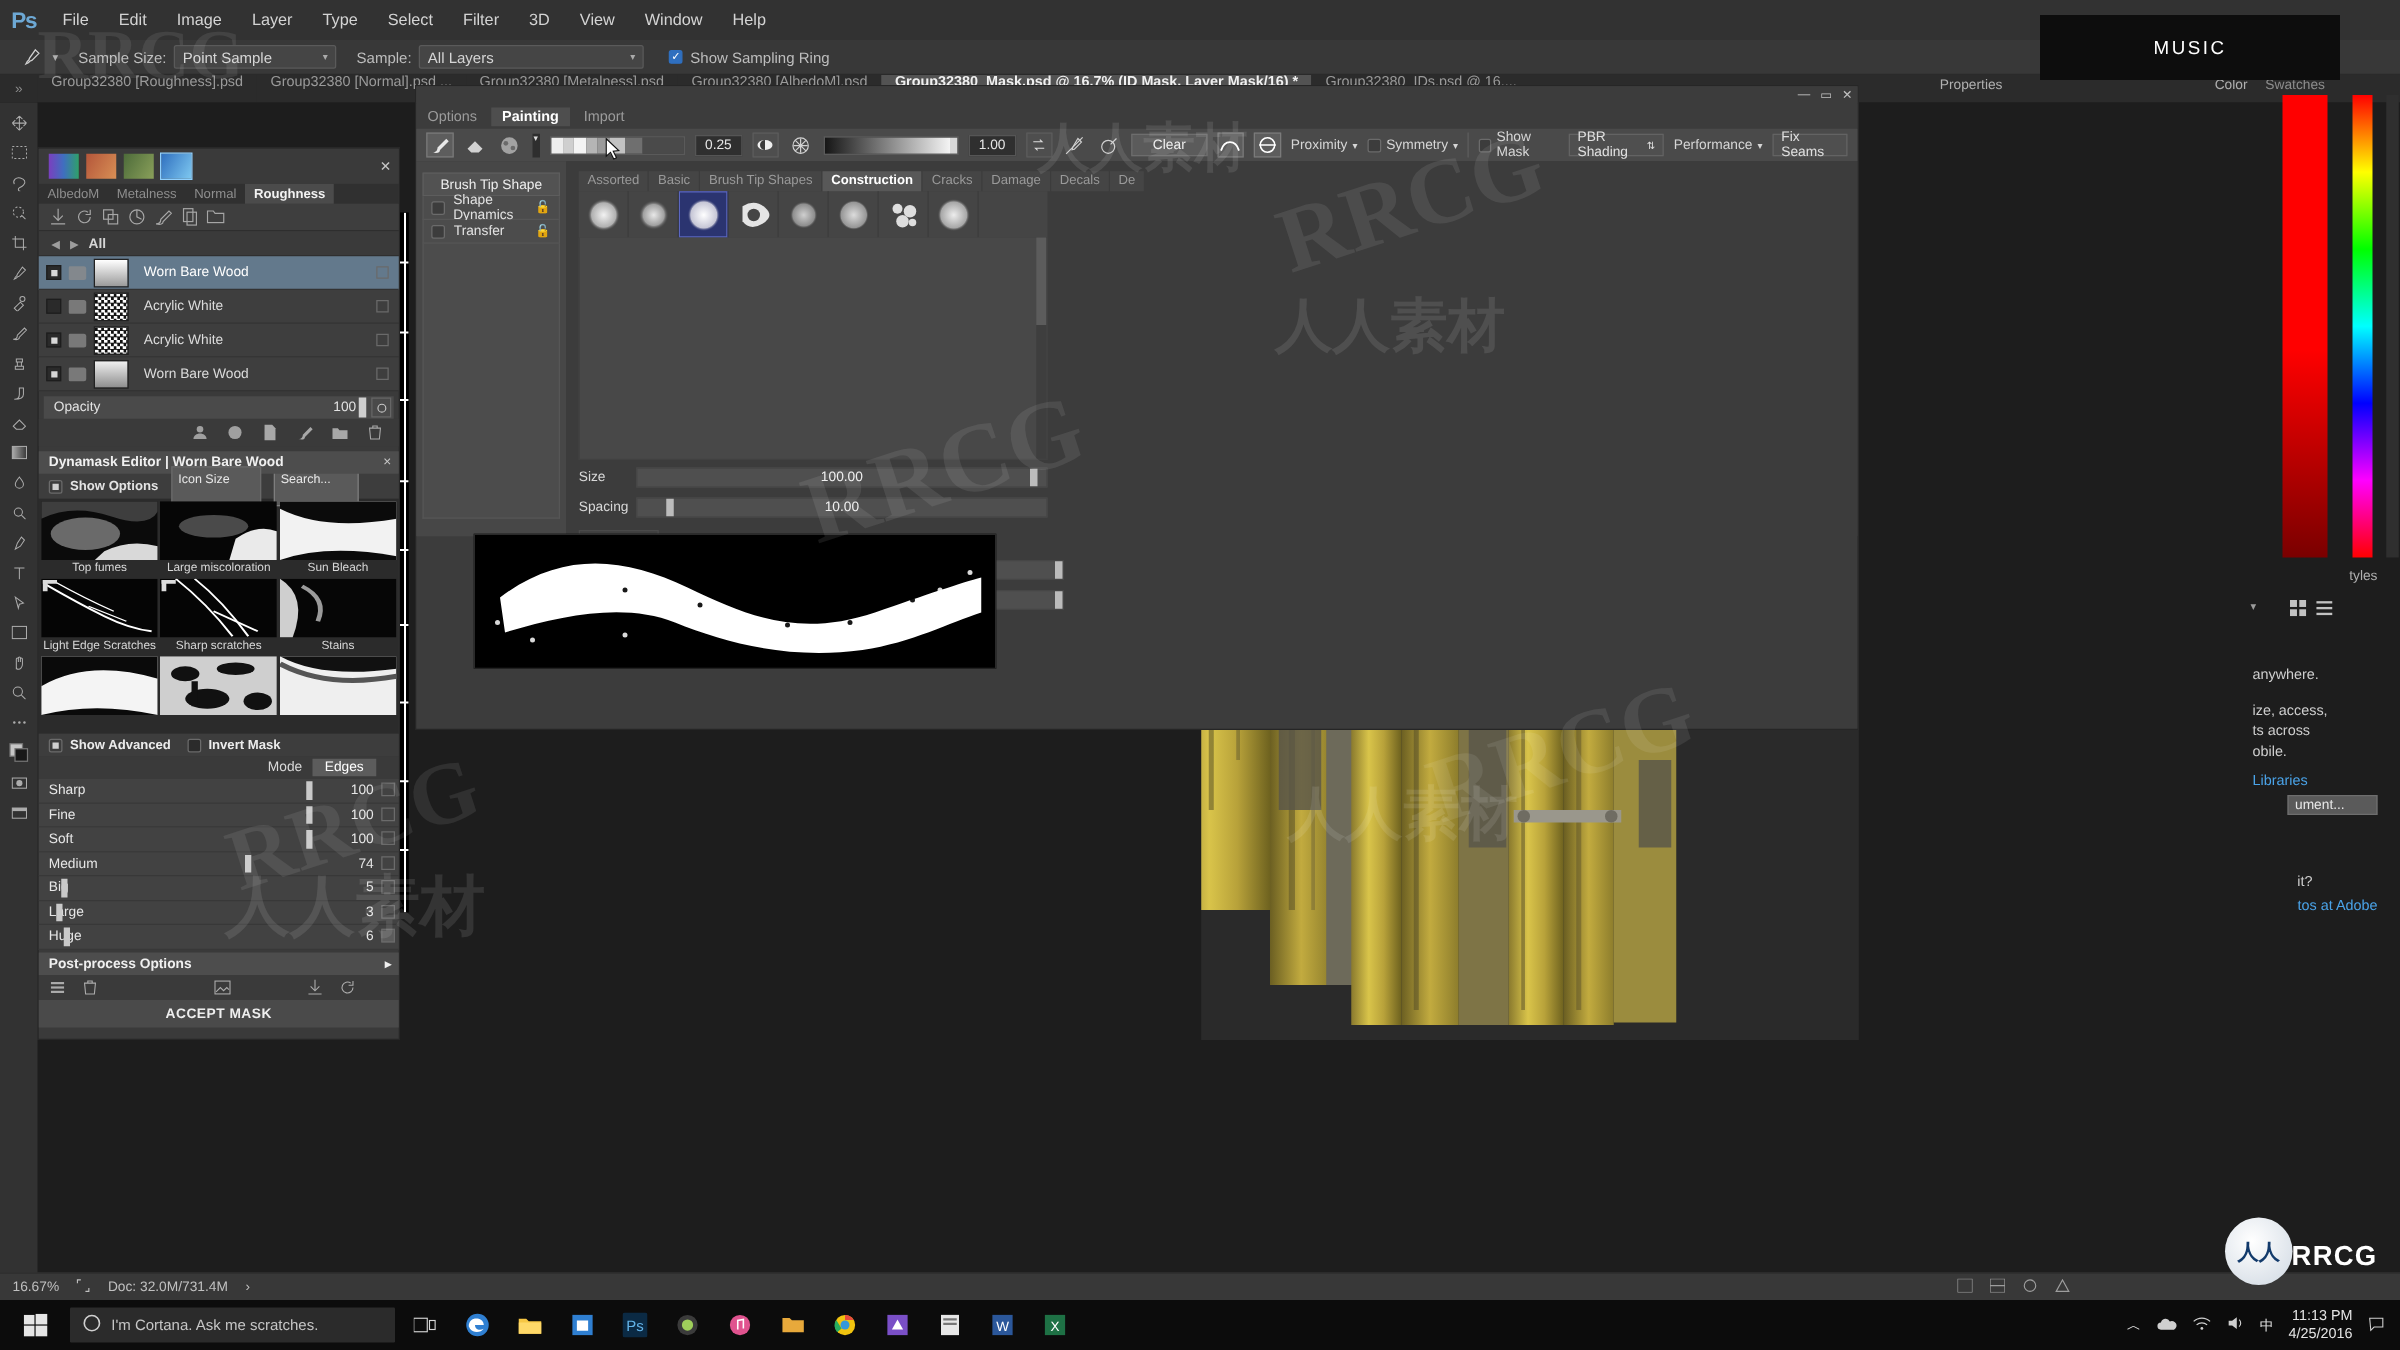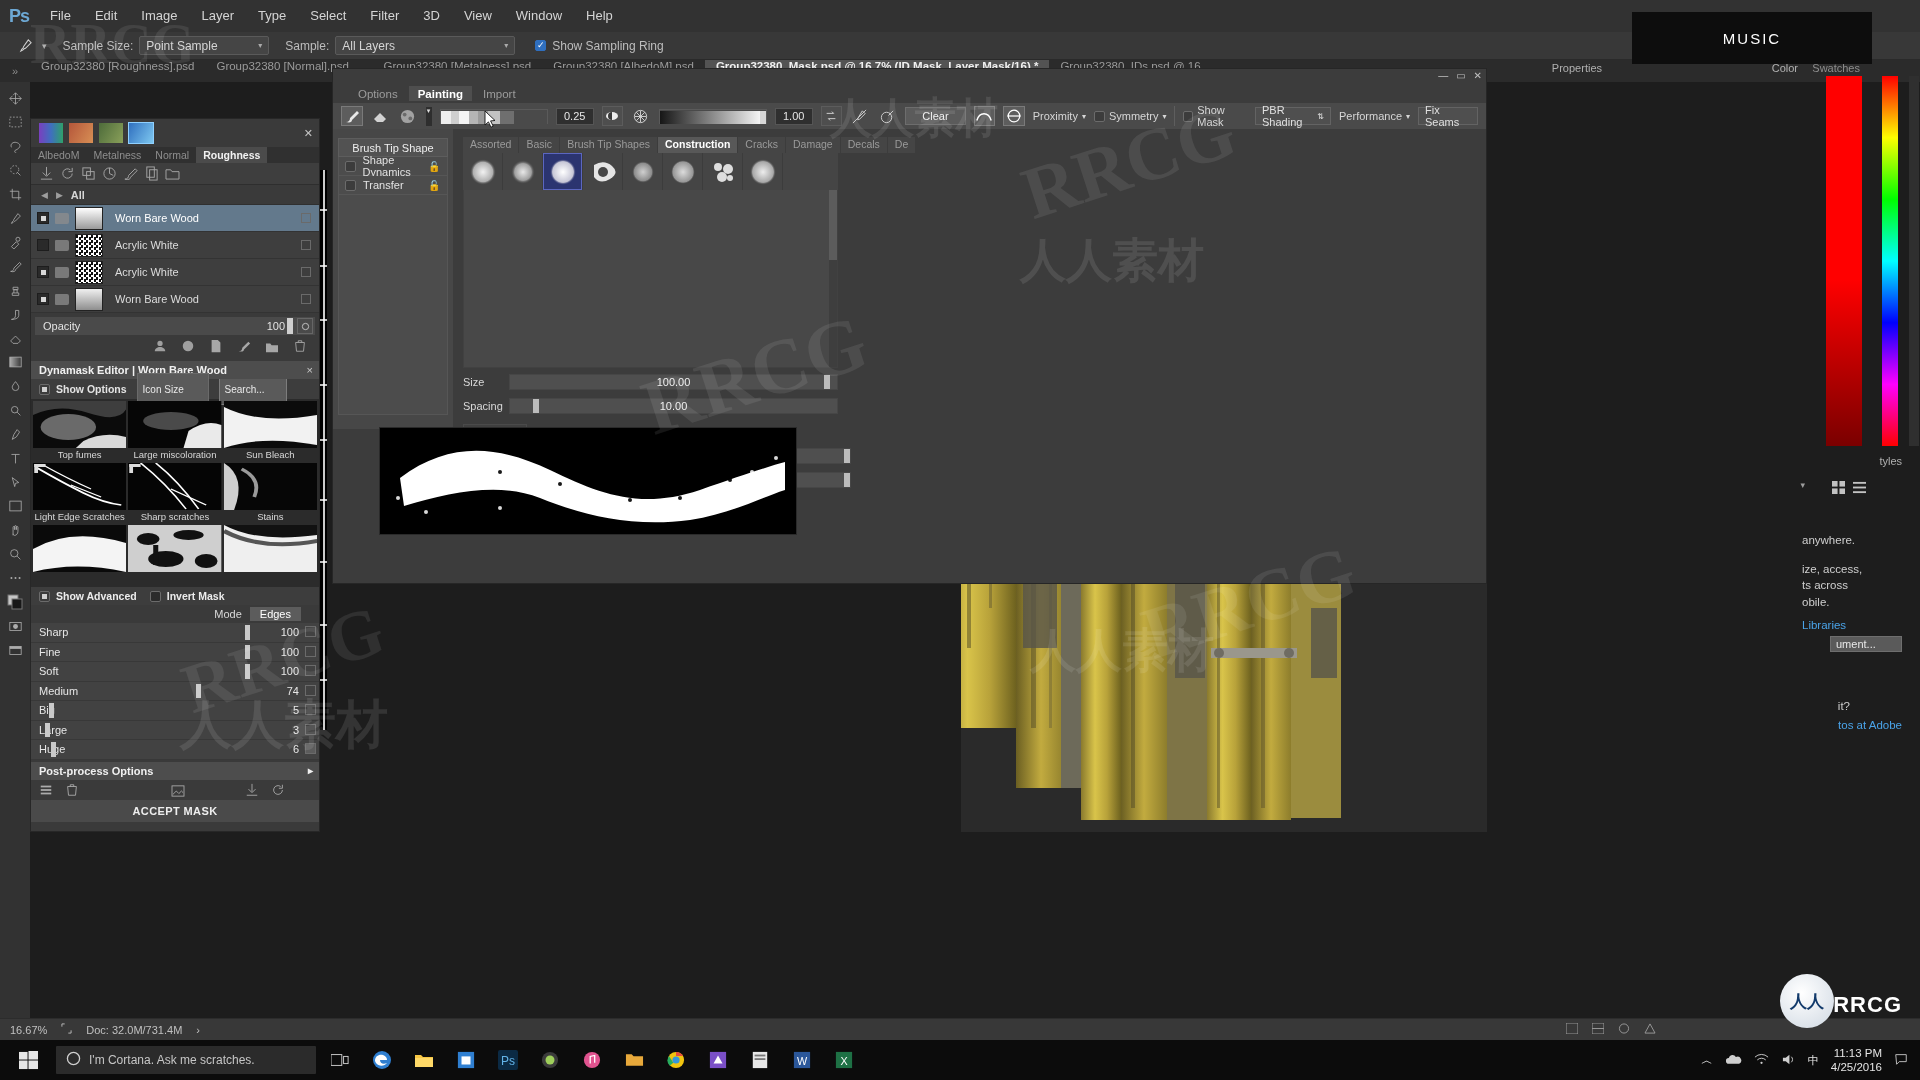--- a/index.html
+++ b/index.html
@@ -96,21 +96,21 @@
   .btn-row .gi { width:14px; height:14px; opacity:.8; }
 
   .sect-head { height:18px; display:flex; align-items:center; background:#4d4d4d;
     font-size:11px; font-weight:bold; color:#f0f0f0; padding-left:8px; position:relative;
     margin-top:4px; }
   .sect-head .cx { position:absolute; right:6px; font-size:11px; color:#c9c9c9; font-weight:normal;}
 
   .browser-row { height:20px; display:flex; align-items:center; gap:10px; padding:0 8px;
     background:#3d3d3d; font-size:10.5px; color:#e3e3e3; }
   .mini-field { background:#5a5a5a; border:1px solid #6a6a6a; height:14px; font-size:10px;
-    display:flex; align-items:center; padding:15px 5px; color:#e8e8e8; }
+    display:flex; align-items:flex-end; padding:15px 5px; color:#e8e8e8; }
 
   .tgrid { display:grid; grid-template-columns:repeat(3,1fr); gap:2px; padding:2px;
     background:#2b2b2b;}
   .tcell { position:relative; }
   .tcell .tim { width:100%; height:47px; display:block; }
   .tcell .tlab { font-size:9.5px; color:#d8d8d8; text-align:center; height:13px; line-height:13px;
     white-space:nowrap; overflow:hidden; }
 
   .adv-row { height:18px; display:flex; align-items:center; gap:7px; padding:0 8px;
     background:#3d3d3d; font-size:10.5px; color:#ececec; font-weight:bold;}
@@ -136,21 +136,21 @@
   .pp-row .gi { width:14px;height:14px; opacity:.8;}
   .accept { height:22px; background:#4a4a4a; display:flex; align-items:center;
     justify-content:center; font-size:11px; font-weight:bold; color:#eee; letter-spacing:.4px;}
 
   
   .bpanel { position:absolute; left:332px; top:68px; width:1155px; height:516px;
     background:#3c3c3c; border:1px solid #262626; }
   .bp-titlebar { height:14px; background:#3c3c3c; position:relative; }
   .bp-titlebar .wbtns { position:absolute; right:4px; top:1px; display:flex; gap:8px;
     font-size:10px; color:#c0c0c0; }
-  .bp-tabs { height:20px; display:flex; align-items:center; gap:2px; padding-left:16px;
+  .bp-tabs { height:20px; display:flex; align-items:center; gap:2px; padding-left:0;
     background:#3c3c3c; }
   .bp-tabs .bt { font-size:11.5px; color:#9c9c9c; padding:2px 9px 1px 9px; }
   .bp-tabs .bt.active { background:#4e4e4e; color:#fff; font-weight:bold; }
 
   .bp-toolbar { height:26px; background:#4a4a4a; display:flex; align-items:center;
     gap:8px; padding:0 8px; }
   .sqbtn { width:24px; height:20px; background:#4e4e4e; border:1px solid #5c5c5c;
     display:flex; align-items:center; justify-content:center; }
   .sqbtn.sel { background:#5d5d5d; border-color:#7a7a7a; }
   .flatbtn { width:22px;height:20px;display:flex;align-items:center;justify-content:center;}

